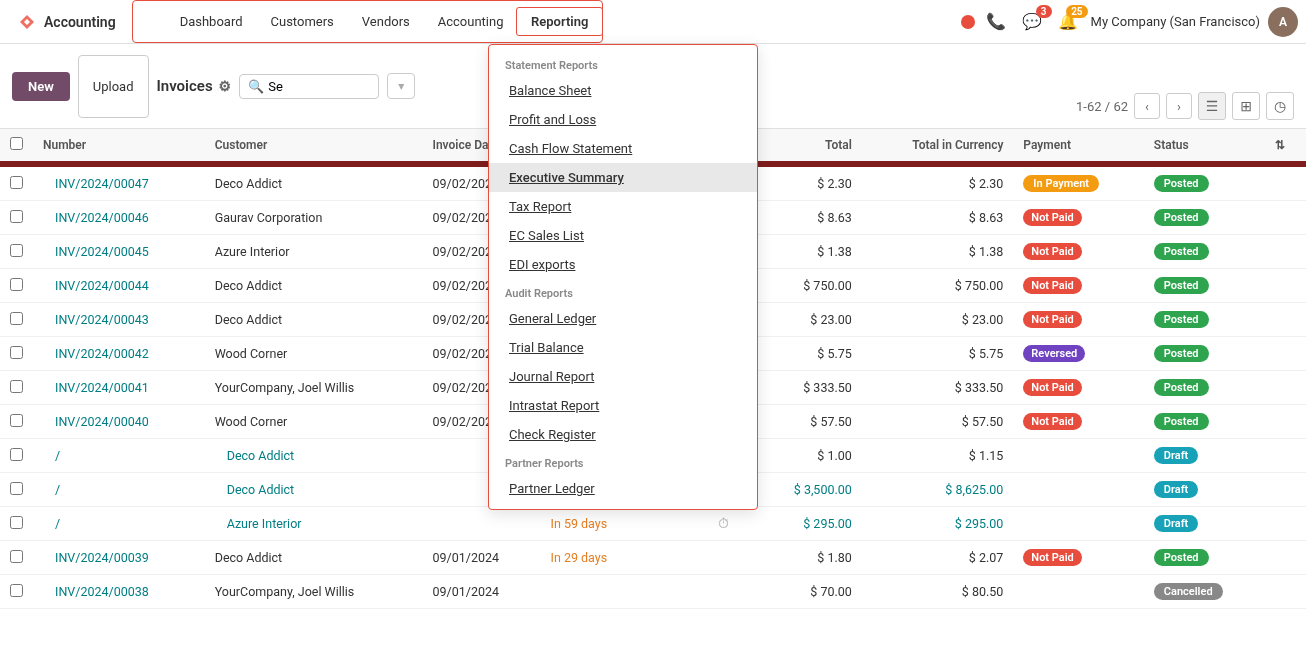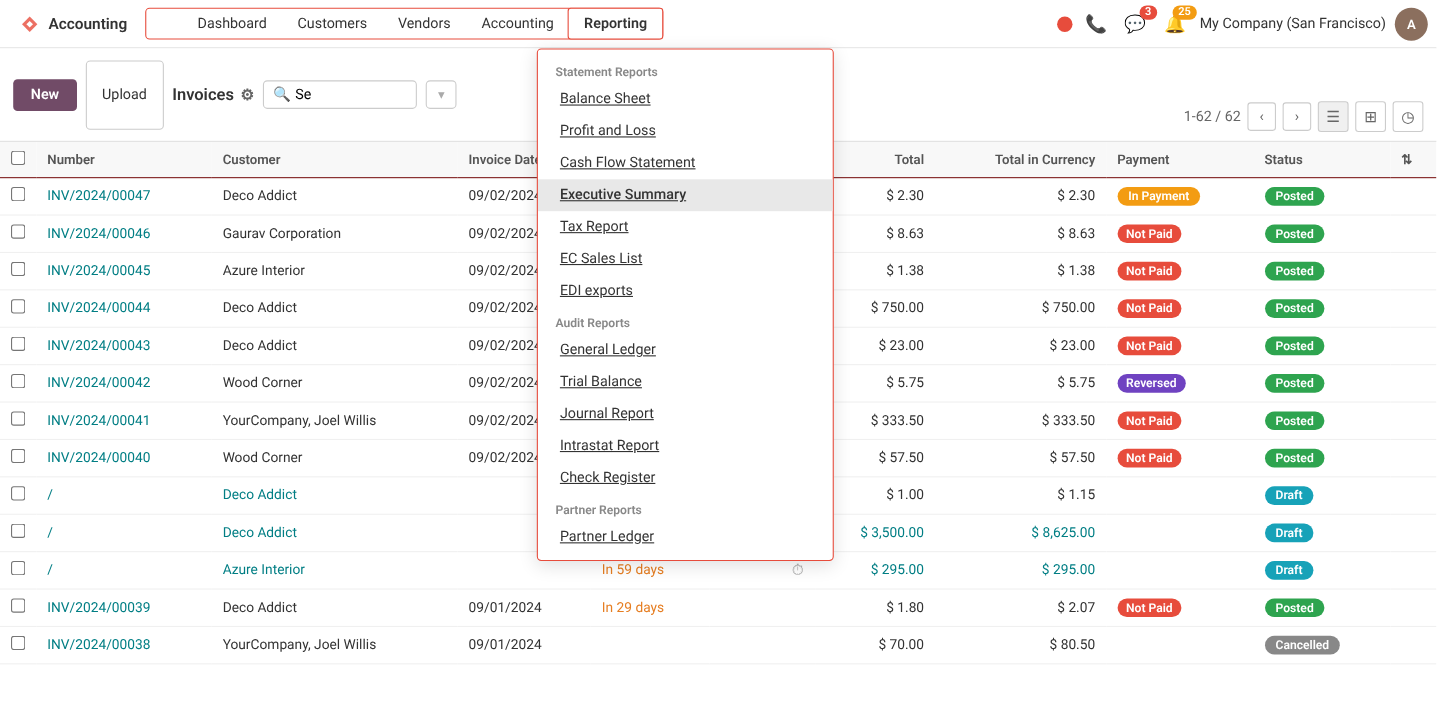--- a/index.html
+++ b/index.html
@@ -1,21 +1,20 @@
 <!DOCTYPE html>
 <html><head>
   <meta charset="utf-8">
   <style>
     * { box-sizing: border-box; margin: 0; padding: 0; font-family: -apple-system, BlinkMacSystemFont, 'Segoe UI', Roboto, sans-serif; }
     body { background: #fff; font-size: 13px; color: #333; overflow: hidden; }
 
     
     .topbar {
       display: flex;
-      align-items: center;
       height: 44px;
       background: #fff;
       border-bottom: 1px solid #e0e0e0;
       padding: 0 8px;
       gap: 4px;
     }
     .app-logo {
       display: flex; align-items: center; gap: 6px;
       padding: 0 8px;
       font-weight: 600;
@@ -132,37 +131,37 @@
       display: flex; align-items: center; justify-content: center;
       cursor: pointer; background: #fff; font-size: 14px;
     }
     .view-btn.active { background: #f0f0f0; }
 
     
     .table-container { overflow-y: auto; height: calc(660px - 44px - 50px); }
     table { width: 100%; border-collapse: collapse; }
     thead th {
       background: #f8f8f8;
-      border-bottom: 1px solid #7f1d1d;
+      border-bottom: 6px solid #7f1d1d;
       padding: 8px 10px;
       text-align: left;
       font-weight: 600;
       font-size: 12px;
       color: #555;
       white-space: nowrap;
     }
     thead th:first-child { width: 30px; }
     tbody tr { border-bottom: 1px solid #f0f0f0; }
     tbody td {
       padding: 8px 10px;
       font-size: 12.5px;
       color: #333;
       white-space: nowrap;
     }
-    .link-blue { color: #017e84; cursor: pointer; }
+    .link-blue { color: #017e84; cursor: pointer; margin-left: 12px; }
     .due-today { color: #e74c3c; font-weight: 500; }
     .due-days { color: #e67e22; }
     .badge-status {
       display: inline-block;
       padding: 2px 10px; border-radius: 20px;
       font-size: 11px; font-weight: 600;
       color: #fff;
     }
     .status-posted { background: #2ea44f; }
     .status-draft { background: #17a2b8; }

